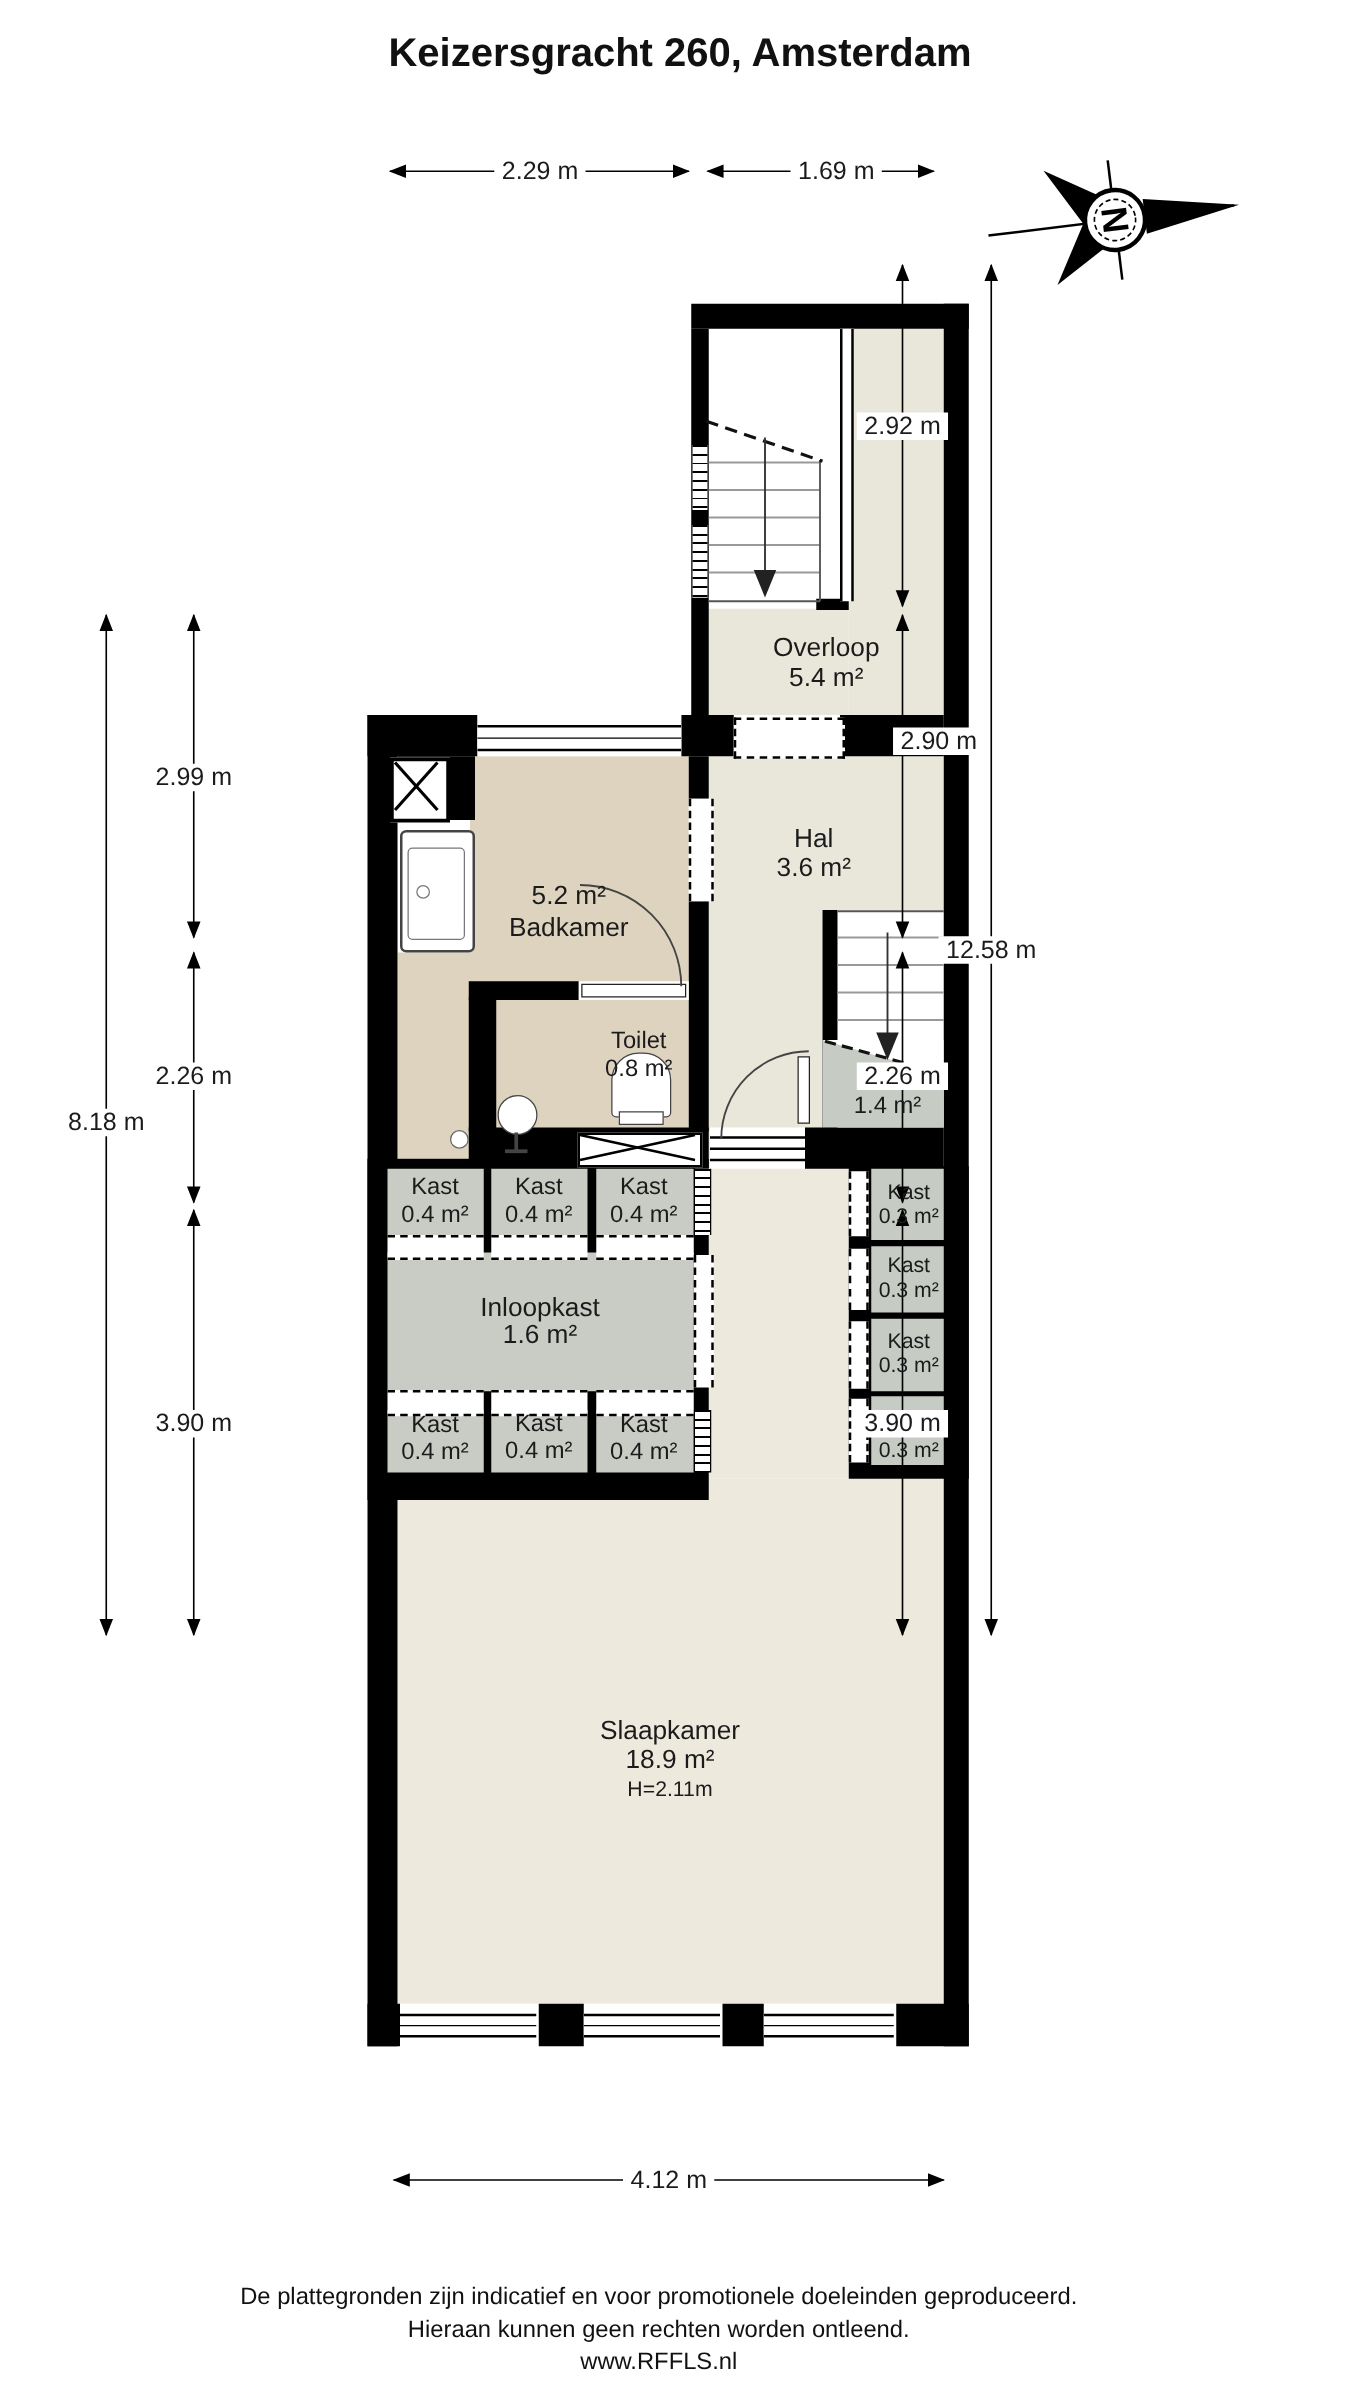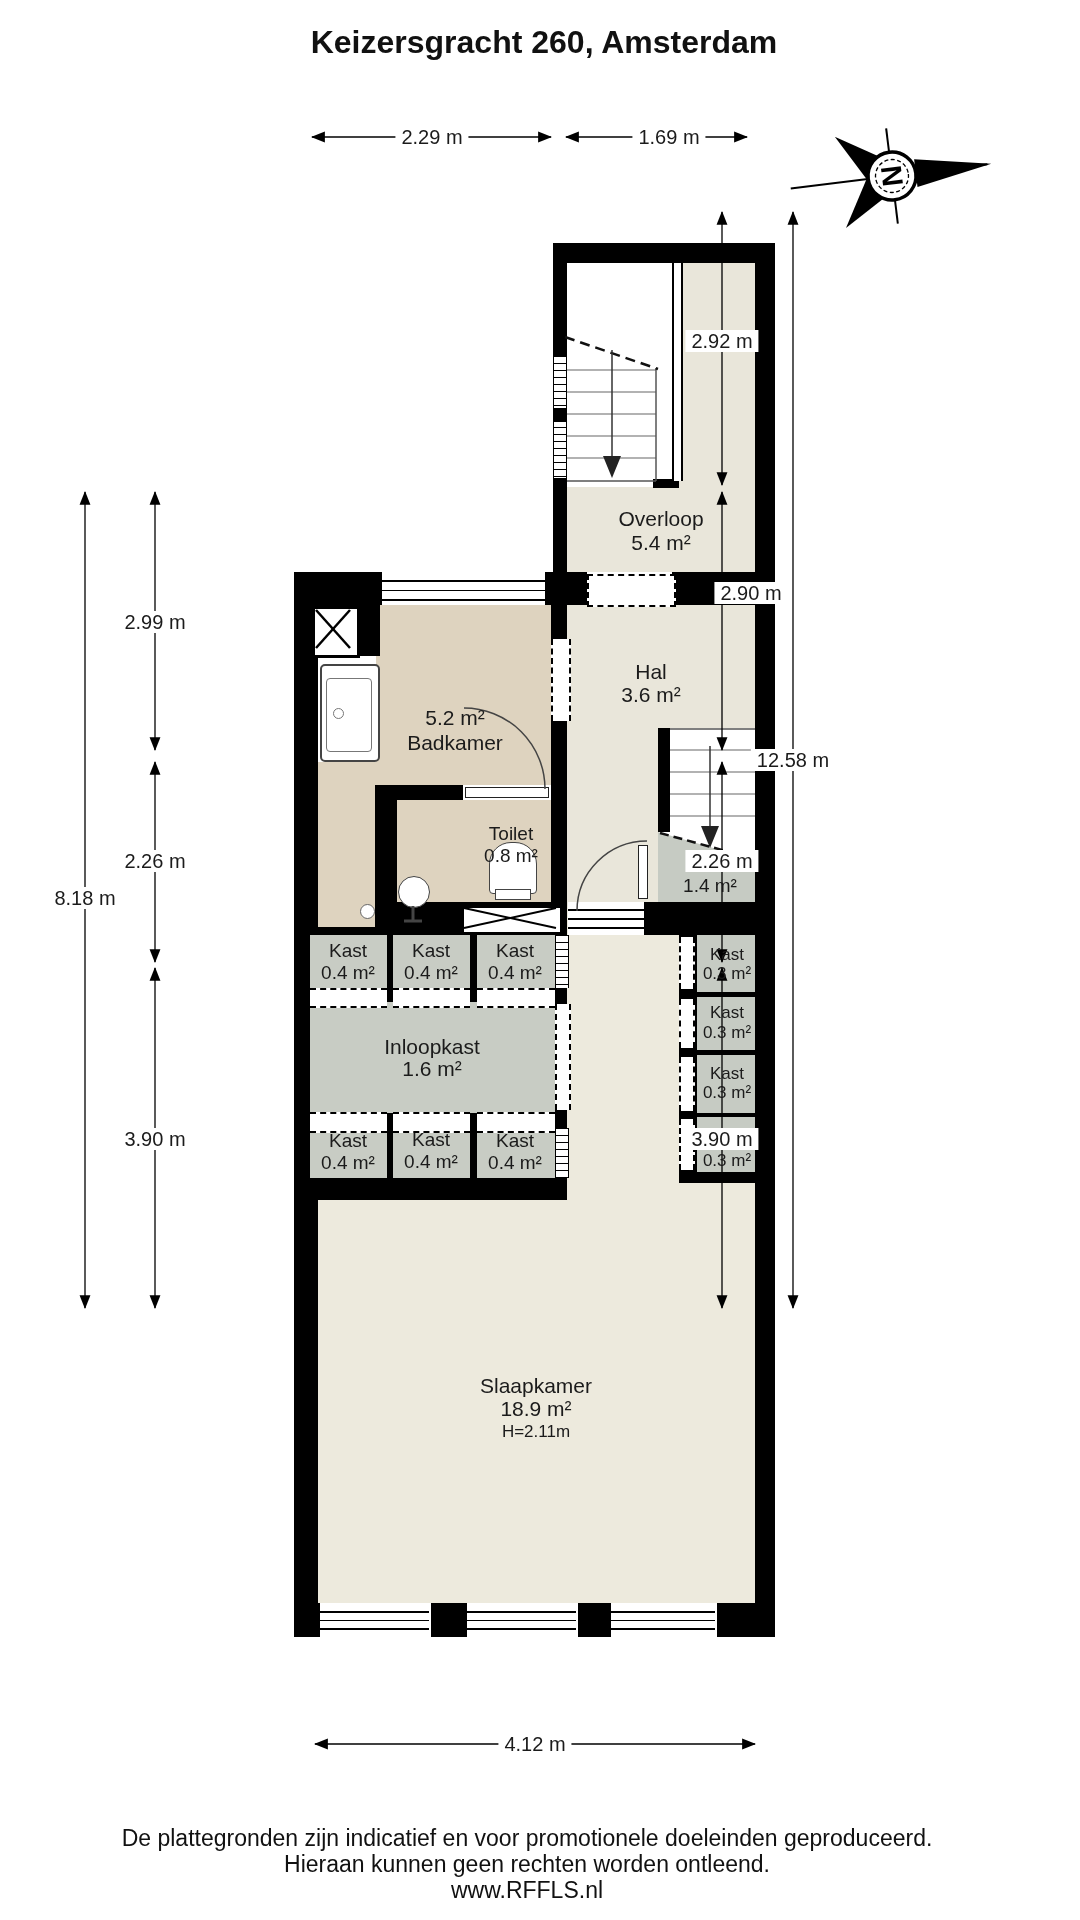--- a/index.html
+++ b/index.html
@@ -10,21 +10,21 @@
   .floor{position:absolute;}
   .gray{position:absolute;background:#c8ccc4;}
   .white{position:absolute;background:#fff;}
   .lbl{position:absolute;transform:translate(-50%,-50%);white-space:nowrap;color:#1b1b1b;
        text-align:center;line-height:1;}
   .room{font-size:21px;}
   .small{font-size:19px;}
   .tiny{font-size:17px;}
   .dim{font-size:20px;background:#fff;padding:1px 6px;}
   .title{font-size:32px;font-weight:bold;color:#111;}
-  .footer{font-size:23px;color:#111;}
+  .footer{font-size:19px;color:#111;}
   .winh{position:absolute;background:#fff;border-top:2px solid #000;border-bottom:2px solid #000;}
   .winh::after{content:"";position:absolute;left:0;right:0;top:50%;height:1.5px;margin-top:-1px;background:#000;}
   .winv{position:absolute;background:#fff;border-left:2px solid #000;border-right:2px solid #000;}
   .stripev{position:absolute;background:repeating-linear-gradient(to bottom,#000 0 1.5px,#fff 1.5px 7px);
            border-left:1.5px solid #000;border-right:1.5px solid #000;}
   .dashh{position:absolute;background:#fff;border-top:2px dashed #000;border-bottom:2px dashed #000;}
   .dashv{position:absolute;background:#fff;border-left:2px dashed #000;border-right:2px dashed #000;}
   .dashall{position:absolute;background:#fff;border:2px dashed #000;}
   .leaf{position:absolute;background:#fff;border:1.5px solid #222;}
   svg{position:absolute;left:0;top:0;}

